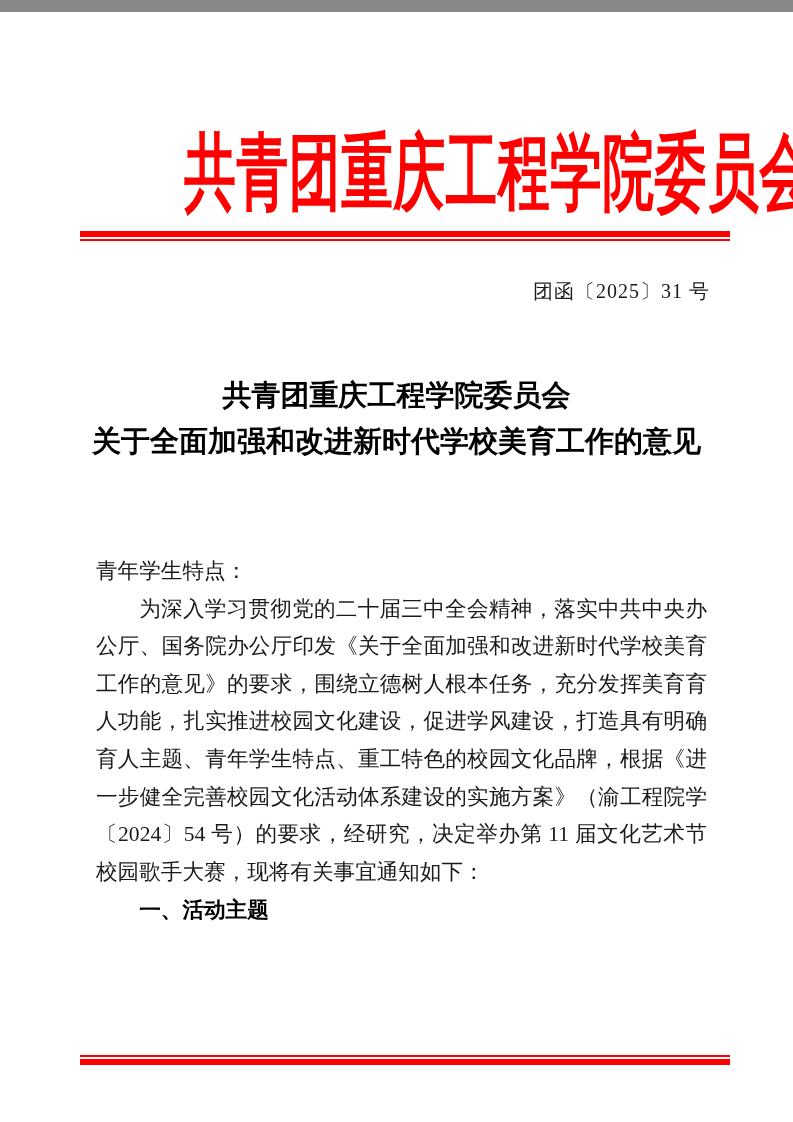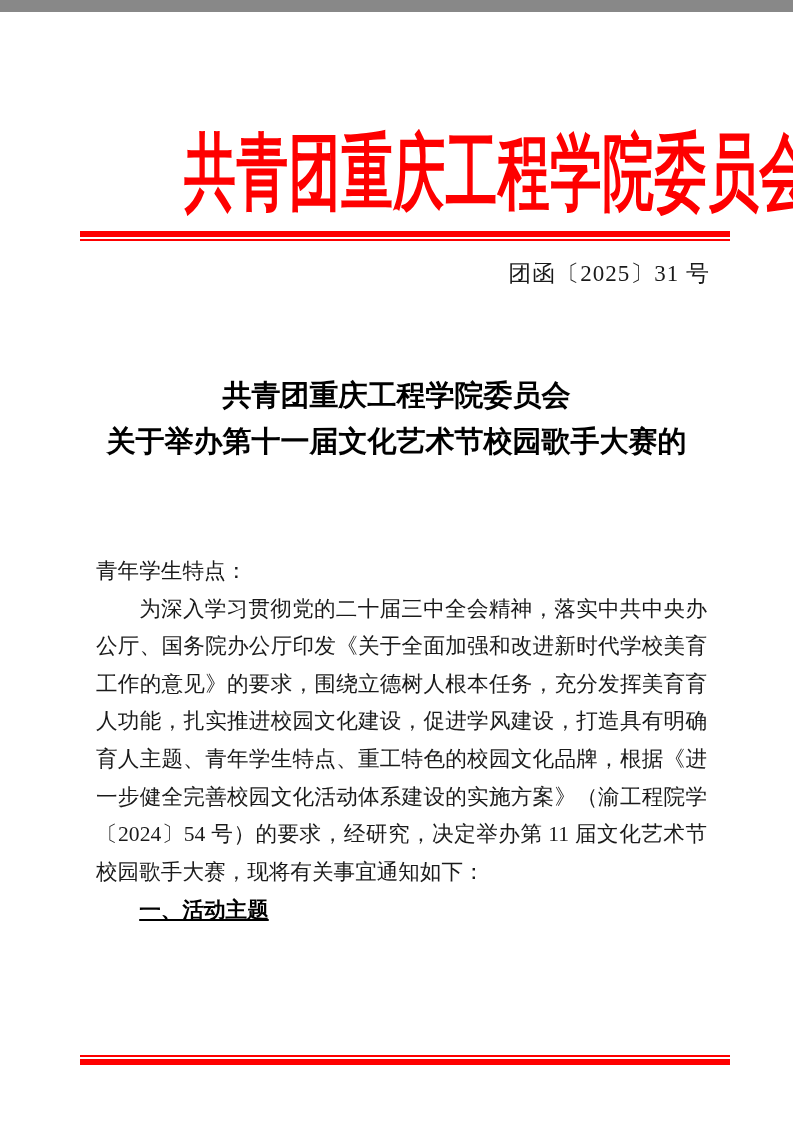--- a/index.html
+++ b/index.html
@@ -41,23 +41,23 @@
   .rule-bottom { top: 1043px; }
   .bar { background: #fe0000; width: 100%; }
   .bar-thick { height: 6px; }
   .bar-thin { height: 2px; }
   .rule-top .bar-thin { margin-top: 2px; }
   .rule-bottom .bar-thick { margin-top: 2px; }
 
   
   .doc-number {
     position: absolute;
-    top: 246px;
+    top: 266px;
     right: 83px;
-    font-size: 23px;
+    font-size: 20px;
     letter-spacing: 1px;
     color: #1a1a1a;
     text-align: center;
   }
 
   
   .doc-title {
     position: absolute;
     top: 360px;
     left: 0;
@@ -79,42 +79,41 @@
     line-height: 37.6px;
     text-align: justify;
     color: #1a1a1a;
   }
   .doc-body p { margin: 0; }
   .indent { text-indent: 2em; }
   .heading {
     font-weight: bold;
     font-family: "Liberation Sans", "DejaVu Sans", sans-serif;
     color: #000;
-    text-decoration: underline;
   }
 </style>
 </head>
 <body>
 
 <div class="page">
 
   <div class="org-title">
     <span class="stretch">共青团重庆工程学院委员会</span>
   </div>
 
   <div class="rule rule-top">
     <div class="bar bar-thick"></div>
     <div class="bar bar-thin"></div>
   </div>
 
   <div class="doc-number">团函〔2025〕31 号</div>
 
   <div class="doc-title">
     <div>共青团重庆工程学院委员会</div>
-    <div>关于举办第十一届文化艺术节校园歌手大赛的</div>
+    <div>关于全面加强和改进新时代学校美育工作的意见</div>
   </div>
 
   <div class="doc-body">
     <p>青年学生特点：</p>
     <p class="indent">为深入学习贯彻党的二十届三中全会精神，落实中共中央办公厅、国务院办公厅印发《关于全面加强和改进新时代学校美育工作的意见》的要求，围绕立德树人根本任务，充分发挥美育育人功能，扎实推进校园文化建设，促进学风建设，打造具有明确育人主题、青年学生特点、重工特色的校园文化品牌，根据《进一步健全完善校园文化活动体系建设的实施方案》（渝工程院学〔2024〕54 号）的要求，经研究，决定举办第 11 届文化艺术节校园歌手大赛，现将有关事宜通知如下：</p>
     <p class="indent heading">一、活动主题</p>
   </div>
 
   <div class="rule rule-bottom">
     <div class="bar bar-thin"></div>

